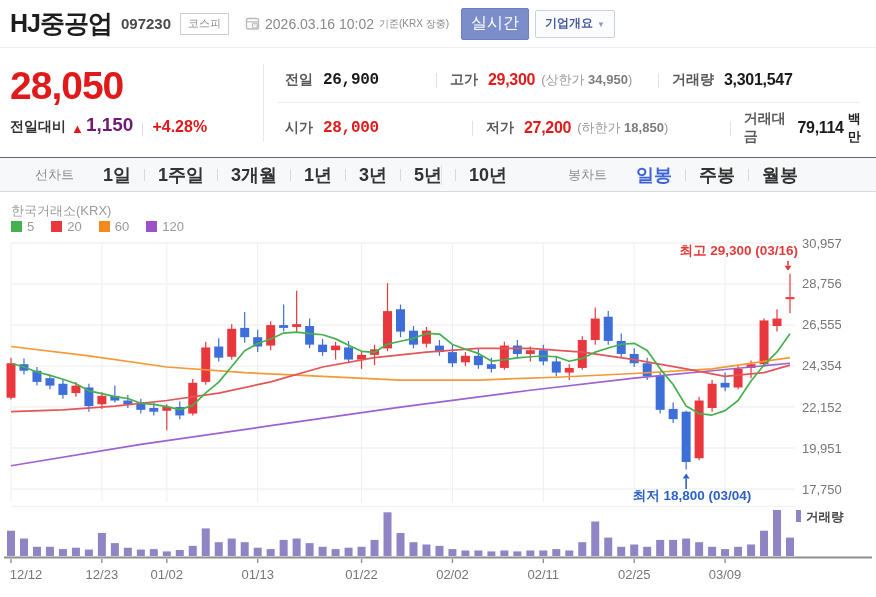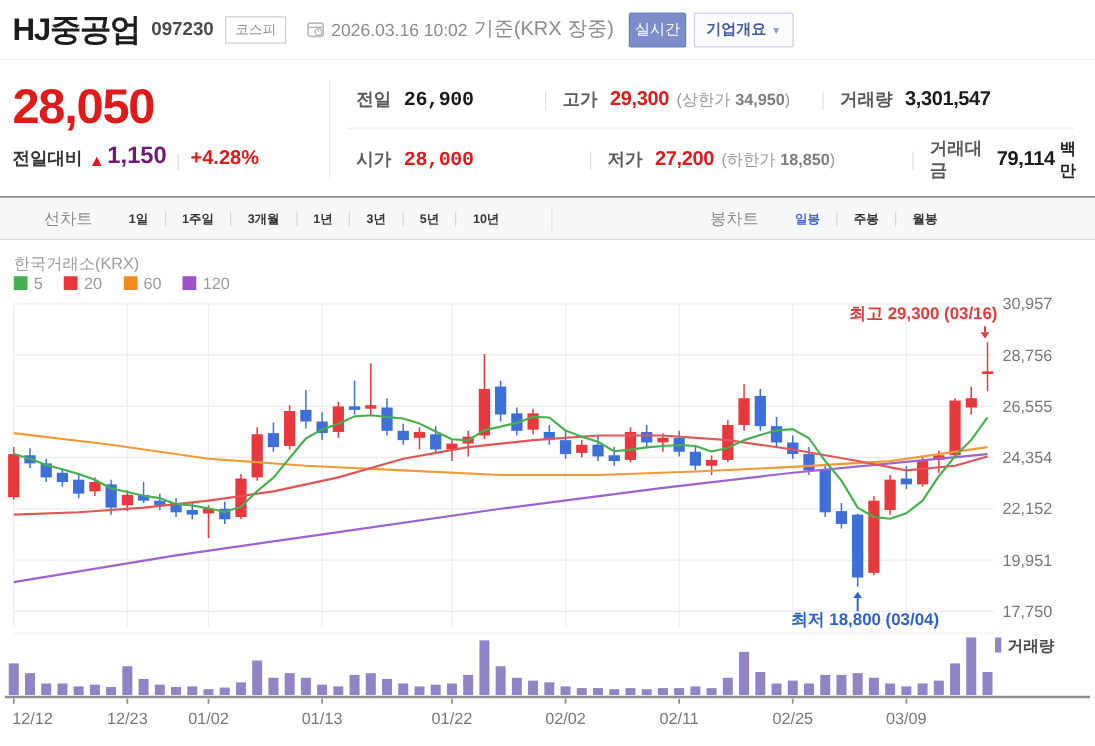--- a/index.html
+++ b/index.html
@@ -9,22 +9,22 @@
     background:#fff; font-family:"Liberation Sans", sans-serif; color:#222;
   }
   
   .header { position:absolute; left:0; top:0; width:876px; height:48px;
     display:flex; align-items:center; padding:0 8px 0 10px; border-bottom:1px solid #f0f0f0; }
   .title { font-size:25px; font-weight:bold; color:#1d1d1d; letter-spacing:-1px; margin-right:9px; }
   .code  { font-size:15px; font-weight:bold; color:#4a4a4a; margin-right:9px; }
   .market-badge { font-size:11px; color:#909090; border:1px solid #cfcfcf; padding:2px 7px 3px; background:#fff; margin-right:16px; }
   .cal-icon { display:inline-block; margin-right:5px; line-height:0; }
   .datetime { font-size:14px; color:#8a8a8a; margin-right:5px; }
-  .basis { font-size:16px; color:#8a8a8a; margin-right:12px;text-align:center; }
-  .btn-realtime { font-size:12px; color:#fff; background:#7b8ec9; border:1px solid #6c80c0; padding:4px 4px 5px; border-radius:2px; margin-right:6px; cursor:pointer; }
+  .basis { font-size:10px; color:#8a8a8a; margin-right:12px;text-align:center; }
+  .btn-realtime { font-size:16px; color:#fff; background:#7b8ec9; border:1px solid #6c80c0; padding:4px 9px 5px; border-radius:2px; margin-right:6px; cursor:pointer; }
   .btn-overview { font-size:12px; font-weight:bold; color:#44589f; background:#fcfcfe; border:1px solid #c7d0e6; padding:4px 9px 5px; border-radius:2px; cursor:pointer; }
   .btn-overview .arr { font-size:8px; color:#8b9ac8; margin-left:4px; }
   
   .price-section { position:absolute; left:0; top:48px; width:876px; height:109px; }
   .current-price { position:absolute; left:10px; top:16px; font-size:39px; font-weight:bold; color:#e01a1a; letter-spacing:-1px; }
   .change-row { position:absolute; left:10px; top:66px; font-size:14px; display:flex; align-items:flex-end; }
   .change-label { color:#333; font-weight:bold; margin-right:5px; }
   .change-arrow { color:#e01a1a; font-size:13px; margin-right:2px; }
   .change-value { color:#701a75; font-weight:bold; font-size:19px; }
   .change-sep { width:1px; height:13px; background:#ddd; margin:0 9px; }
@@ -42,21 +42,21 @@
   .ivalue.red { color:#e01a1a; }
   .iparen { font-size:13px; color:#9a9a9a; margin-left:6px; }
   .iparen b { color:#7d7d7d; font-weight:bold; }
   .iunit { font-size:13px; color:#222; font-weight:bold; margin-left:4px; }
   
   .tabbar { position:absolute; left:0; top:157px; width:876px; height:35px;
     background:#f7f8f9; border-top:1px solid #63656b; border-bottom:1px solid #d9dadc; }
   .tab-group { position:absolute; top:0; height:33px; display:flex; align-items:center; }
   .tg-left { left:35px; } .tg-right { left:568px; }
   .tab-type { font-size:13px; color:#8b8b8b; margin-right:16px; }
-  .tab { font-size:10px; font-weight:bold; color:#333; padding:0 13px; cursor:pointer; }
+  .tab { font-size:18px; font-weight:bold; color:#333; padding:0 13px; cursor:pointer; }
   .tab.active { color:#3f63d6; }
   .tab-sep { width:1px; height:12px; background:#d8d8da; }
   .tabbar-div { position:absolute; left:441px; top:7px; width:1px; height:20px; background:#e3e4e6; }
   
   .chart { position:absolute; left:0; top:192px; width:876px; height:405px; }
   .chart svg { position:absolute; left:0; top:0; }
   .source { position:absolute; left:11px; top:10px; font-size:13px; color:#9b9b9b; z-index:2; }
   .legend { position:absolute; left:11px; top:27px; display:flex; align-items:center; z-index:2; }
   .lg-item { display:flex; align-items:center; margin-right:17px; }
   .lg-sq { width:11px; height:11px; margin-right:5px; display:inline-block; }

